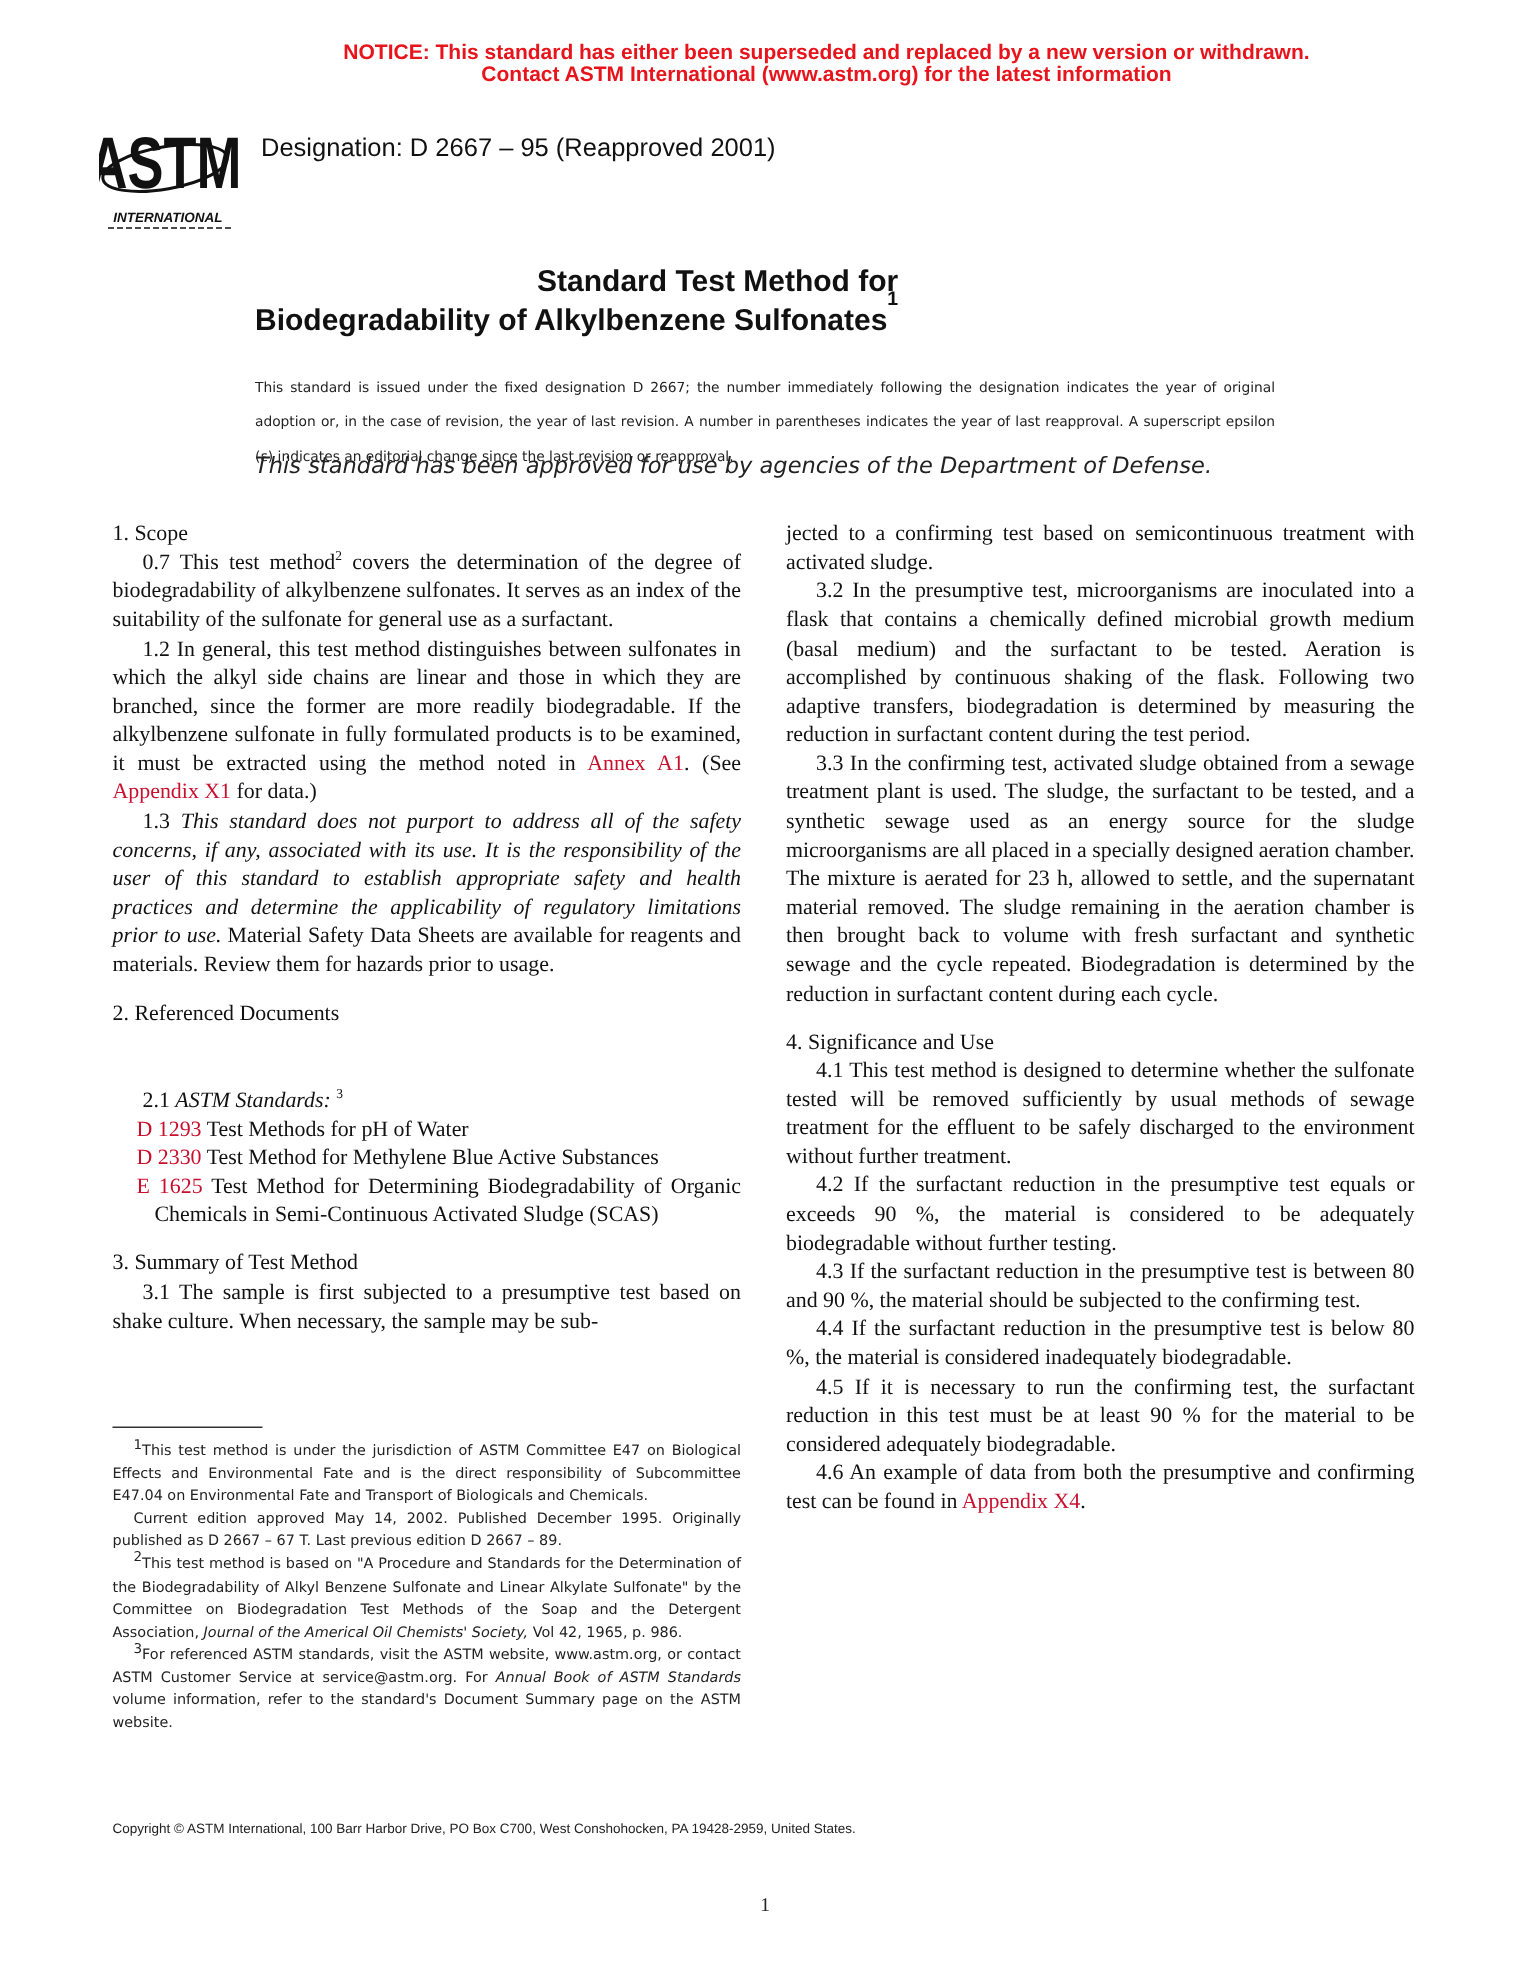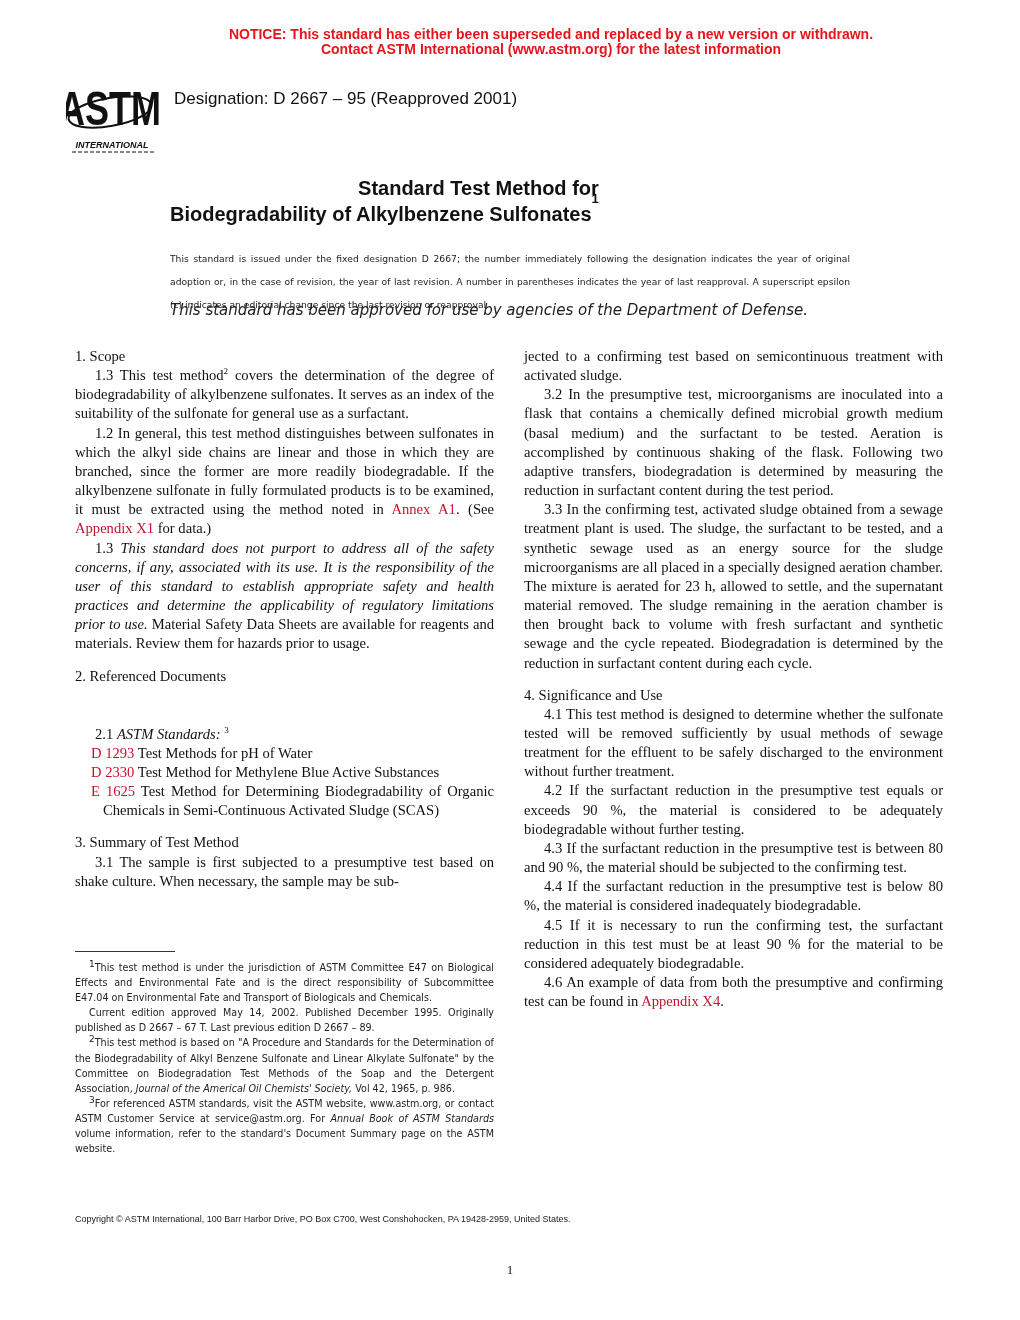--- a/index.html
+++ b/index.html
@@ -49,21 +49,21 @@
 <div class="abs title">
   <div>Standard Test Method for</div>
   <div><span>Biodegradability of Alkylbenzene Sulfonates</span><sup>1</sup></div>
 </div>
 
 <div class="abs issue">This standard is issued under the fixed designation D 2667; the number immediately following the designation indicates the year of original adoption or, in the case of revision, the year of last revision. A number in parentheses indicates the year of last reapproval. A superscript epsilon (ε) indicates an editorial change since the last revision or reapproval.</div>
 <div class="abs dod">This standard has been approved for use by agencies of the Department of Defense.</div>
 
 <div class="abs col colL" style="top:347px;">
   <p class="h">1. Scope</p>
-  <p class="p"><span>1.3 This test method</span><sup>2</sup><span> covers the determination of the degree of biodegradability of alkylbenzene sulfonates. It serves as an index of the suitability of the sulfonate for general use as a surfactant.</span></p>
+  <p class="p"><span>0.7 This test method</span><sup>2</sup><span> covers the determination of the degree of biodegradability of alkylbenzene sulfonates. It serves as an index of the suitability of the sulfonate for general use as a surfactant.</span></p>
   <p class="p"><span>1.2 In general, this test method distinguishes between sulfonates in which the alkyl side chains are linear and those in which they are branched, since the former are more readily biodegradable. If the alkylbenzene sulfonate in fully formulated products is to be examined, it must be extracted using the method noted in </span><span class="link">Annex A1</span><span>. (See </span><span class="link">Appendix X1</span><span> for data.)</span></p>
   <p class="p"><span>1.3 </span><i>This standard does not purport to address all of the safety concerns, if any, associated with its use. It is the responsibility of the user of this standard to establish appropriate safety and health practices and determine the applicability of regulatory limitations prior to use.</i><span> Material Safety Data Sheets are available for reagents and materials. Review them for hazards prior to usage.</span></p>
 
   <p class="h" style="margin-top:13px;">2. Referenced Documents</p>
   <p class="p" style="text-align:left;margin-top:39px;"><span>2.1 </span><i>ASTM Standards:</i> <sup>3</sup></p>
   <p class="ref"><span class="link">D 1293</span><span> Test Methods for pH of Water</span></p>
   <p class="ref"><span class="link">D 2330</span><span> Test Method for Methylene Blue Active Substances</span></p>
   <p class="ref"><span class="link">E 1625</span><span> Test Method for Determining Biodegradability of Organic Chemicals in Semi-Continuous Activated Sludge (SCAS)</span></p>
 
   <p class="h" style="margin-top:13px;">3. Summary of Test Method</p>

